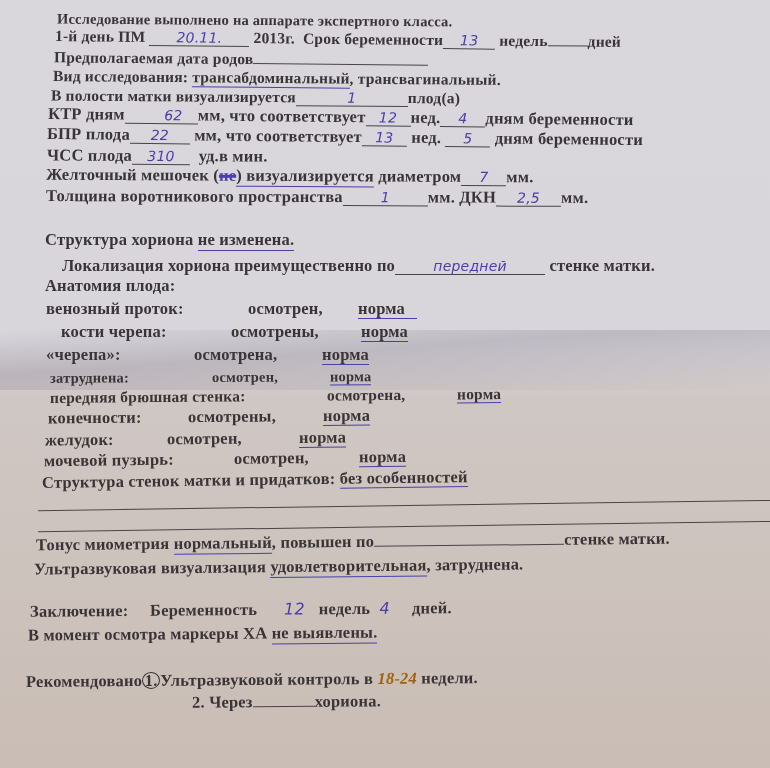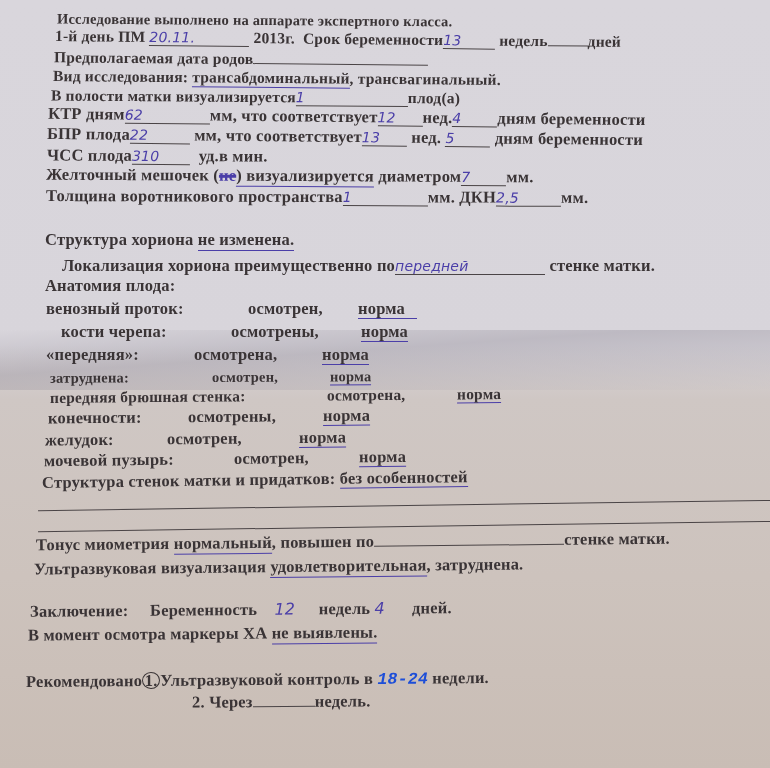--- a/index.html
+++ b/index.html
@@ -16,29 +16,29 @@
   }
   .line {
     position:absolute; white-space:nowrap; font-weight:bold;
     letter-spacing:0.2px;
   }
   .s14 { font-size:14.5px; }
   .s15 { font-size:15.5px; }
   .s16 { font-size:16.5px; }
   .hw {
     font-family: "DejaVu Sans", sans-serif; font-style:italic; font-weight:normal;
-    color:#4b3fa8; display:inline-block; 
+    color:#4b3fa8; display:inline-block; text-align:center;
     border-bottom:1px solid #4a4446; min-width:40px; line-height:1.05;
     font-size:14px;
   }
   .blank { display:inline-block; border-bottom:1px solid #4a4446; height:12px; vertical-align:baseline; }
   .ul { border-bottom:1.5px solid #4b3fa8; padding-bottom:1px; }
   .norma { color:#3a3436; border-bottom:1.5px solid #4b3fa8; }
   .circled { display:inline-block; border:1.5px solid #3a3436; border-radius:50%; width:16px; text-align:center; line-height:15px; }
-  .strike { color:#1d4ed8; font-family:Liberation Mono, monospace; font-style:italic; }
+  .strike { color:#a16207; font-family:Liberation Serif, serif; font-style:italic; }
   .rule { position:absolute; height:1px; background:#4a4446; }
 </style>
 </head>
 <body>
 
 <div class="fold"></div>
 
 <div class="line s14" style="left:57px;top:12px;transform:rotate(0.4deg);">
   <span>Исследование выполнено на аппарате экспертного класса.</span>
 </div>
@@ -58,21 +58,21 @@
 <div class="line s15" style="left:53px;top:69px;transform:rotate(0.5deg);">
   <span>Вид исследования:</span>
   <span class="ul">трансабдоминальный</span><span>, трансвагинальный.</span>
 </div>
 
 <div class="line s15" style="left:51px;top:88px;transform:rotate(0.4deg);">
   <span>В полости матки визуализируется</span><span class="hw" style="width:112px;">1</span><span>плод(а)</span>
 </div>
 
 <div class="line s16" style="left:48px;top:107px;transform:rotate(0.6deg);">
-  <span>КТР дням</span><span class="hw" style="width:85px;">62</span><span>мм, что соответствует</span><span class="hw" style="width:45px;">12</span><span>нед.</span><span class="hw" style="width:45px;">4</span><span>дням беременности</span>
+  <span>КТР дням</span><span class="hw" style="width:49px;padding-left:24px;">62</span><span>мм, что соответствует</span><span class="hw" style="width:45px;">12</span><span>нед.</span><span class="hw" style="width:45px;">4</span><span>дням беременности</span>
 </div>
 
 <div class="line s16" style="left:47px;top:127px;transform:rotate(0.6deg);">
   <span>БПР плода</span><span class="hw" style="width:60px;">22</span>
   <span>мм, что соответствует</span><span class="hw" style="width:45px;">13</span>
   <span>нед.</span>
   <span class="hw" style="width:45px;">5</span>
   <span>дням беременности</span>
 </div>
 
@@ -104,21 +104,21 @@
   <span>Анатомия плода:</span>
 </div>
 
 <div class="line s16" style="left:46px;top:299px;font-family:Liberation Serif, serif;">
   <span style="display:inline-block;width:202px;">венозный проток:</span><span style="display:inline-block;width:110px;">осмотрен,</span><span class="norma" style="padding-right:12px;">норма</span>
 </div>
 <div class="line s16" style="left:61px;top:322px;">
   <span style="display:inline-block;width:170px;">кости черепа:</span><span style="display:inline-block;width:130px;">осмотрены,</span><span class="norma">норма</span>
 </div>
 <div class="line s16" style="left:46px;top:345px;">
-  <span style="display:inline-block;width:148px;">«передняя»:</span><span style="display:inline-block;width:128px;">осмотрена,</span><span class="norma">норма</span>
+  <span style="display:inline-block;width:148px;">«черепа»:</span><span style="display:inline-block;width:128px;">осмотрена,</span><span class="norma">норма</span>
 </div>
 <div class="line s14" style="left:50px;top:369px;transform:rotate(-0.3deg);">
   <span style="display:inline-block;width:162px;">затруднена:</span><span style="display:inline-block;width:118px;">осмотрен,</span><span class="norma">норма</span>
 </div>
 <div class="line s15" style="left:50px;top:387px;transform:rotate(-0.5deg);">
   <span style="display:inline-block;width:277px;">передняя брюшная стенка:</span><span style="display:inline-block;width:130px;">осмотрена,</span><span class="norma">норма</span>
 </div>
 <div class="line s16" style="left:48px;top:407px;transform:rotate(-0.5deg);">
   <span style="display:inline-block;width:140px;">конечности:</span><span style="display:inline-block;width:135px;">осмотрены,</span><span class="norma">норма</span>
 </div>
@@ -160,14 +160,14 @@
   <span class="ul">не выявлены.</span>
 </div>
 
 <div class="line s16" style="left:26px;top:670px;transform:rotate(-0.5deg);">
   <span>Рекомендовано</span><span class="circled">1.</span><span>Ультразвуковой контроль в</span>
   <span class="strike">18-24</span>
   <span>недели.</span>
 </div>
 
 <div class="line s16" style="left:192px;top:692px;transform:rotate(-0.4deg);">
-  <span>2. Через</span><span class="blank" style="width:62px;"></span><span>недель.</span>
+  <span>2. Через</span><span class="blank" style="width:62px;"></span><span>хориона.</span>
 </div>
 
 </body></html>

